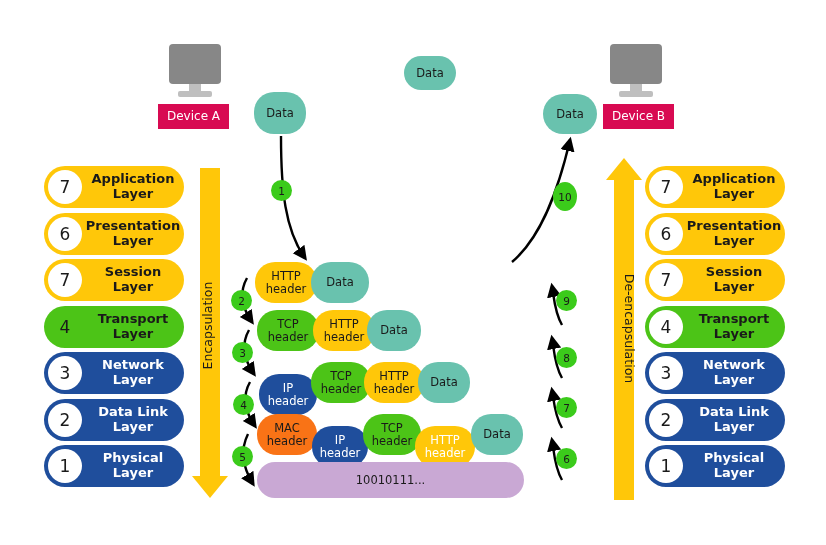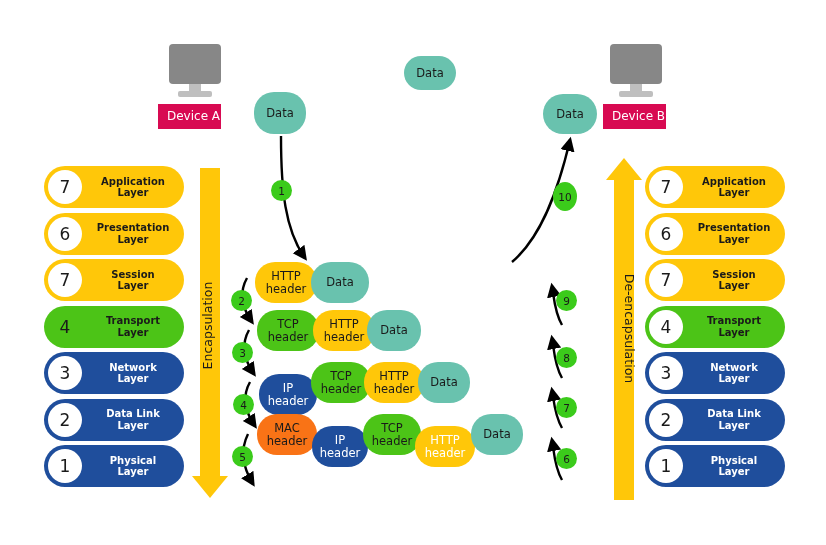--- a/index.html
+++ b/index.html
@@ -40,21 +40,21 @@
     justify-content: center;
     font-size: 17px;
     color: #1a1a1a;
     font-weight: 400;
   }
   .layer-pill .num-badge.white { background: #ffffff; }
   .layer-pill .num-badge.bare  { background: transparent; }
   .layer-pill .lname {
     flex: 1;
     text-align: center;
-    font-size: 10px;
+    font-size: 13px;
     font-weight: bold;
     line-height: 1.15;
     color: #1a1a1a;
     padding-right: 0;
     white-space: pre-line;
   }
   .layer-pill.dark .lname { color: #ffffff; }
 
   
   .dir-arrow { position: absolute; }
@@ -110,21 +110,21 @@
     font-size: 11.5px;
     color: #1a1a1a;
   }
 
   
   .device-label {
     position: absolute;
     background: #D80A52;
     color: #ffffff;
     font-size: 12px;
-    padding: 5px 1px 6px 9px;
+    padding: 5px 9px 6px 9px;
     white-space: nowrap;
   }
   .monitor { position: absolute; }
   .monitor .screen {
     position: absolute;
     left: 0; top: 0;
     width: 52px; height: 40px;
     background: #878787;
     border-radius: 4px;
   }
@@ -293,20 +293,21 @@
 header</div>
       <div class="chip wtext" style="left: 312px; top: 414px; width: 56px; background: rgb(31, 78, 156);">IP
 header</div>
       <div class="chip" style="left: 363px; top: 414px; width: 58px; background: rgb(76, 196, 23);">TCP
 header</div>
       <div class="chip wtext" style="left: 415px; top: 414px; width: 60px; background: rgb(255, 199, 9);">HTTP
 header</div>
       <div class="chip" style="left: 471px; top: 414px; width: 52px; background: rgb(105, 194, 174);">Data</div>
     </div>
 
+  <div class="bitbar" style="left:257px; top:462px; width:267px;">10010111...</div>
 
   <svg class="overlay" viewBox="0 0 826 545">
     <defs>
       <marker id="ah" markerWidth="7" markerHeight="7" refX="4.6" refY="3" orient="auto">
         <path d="M0,0 L6,3 L0,6 z" fill="#000000"></path>
       </marker>
     </defs>
 
     <path d="M281,136 C281,190 285,230 305,258" stroke="#000" stroke-width="2.4" fill="none" marker-end="url(#ah)"></path>
 

